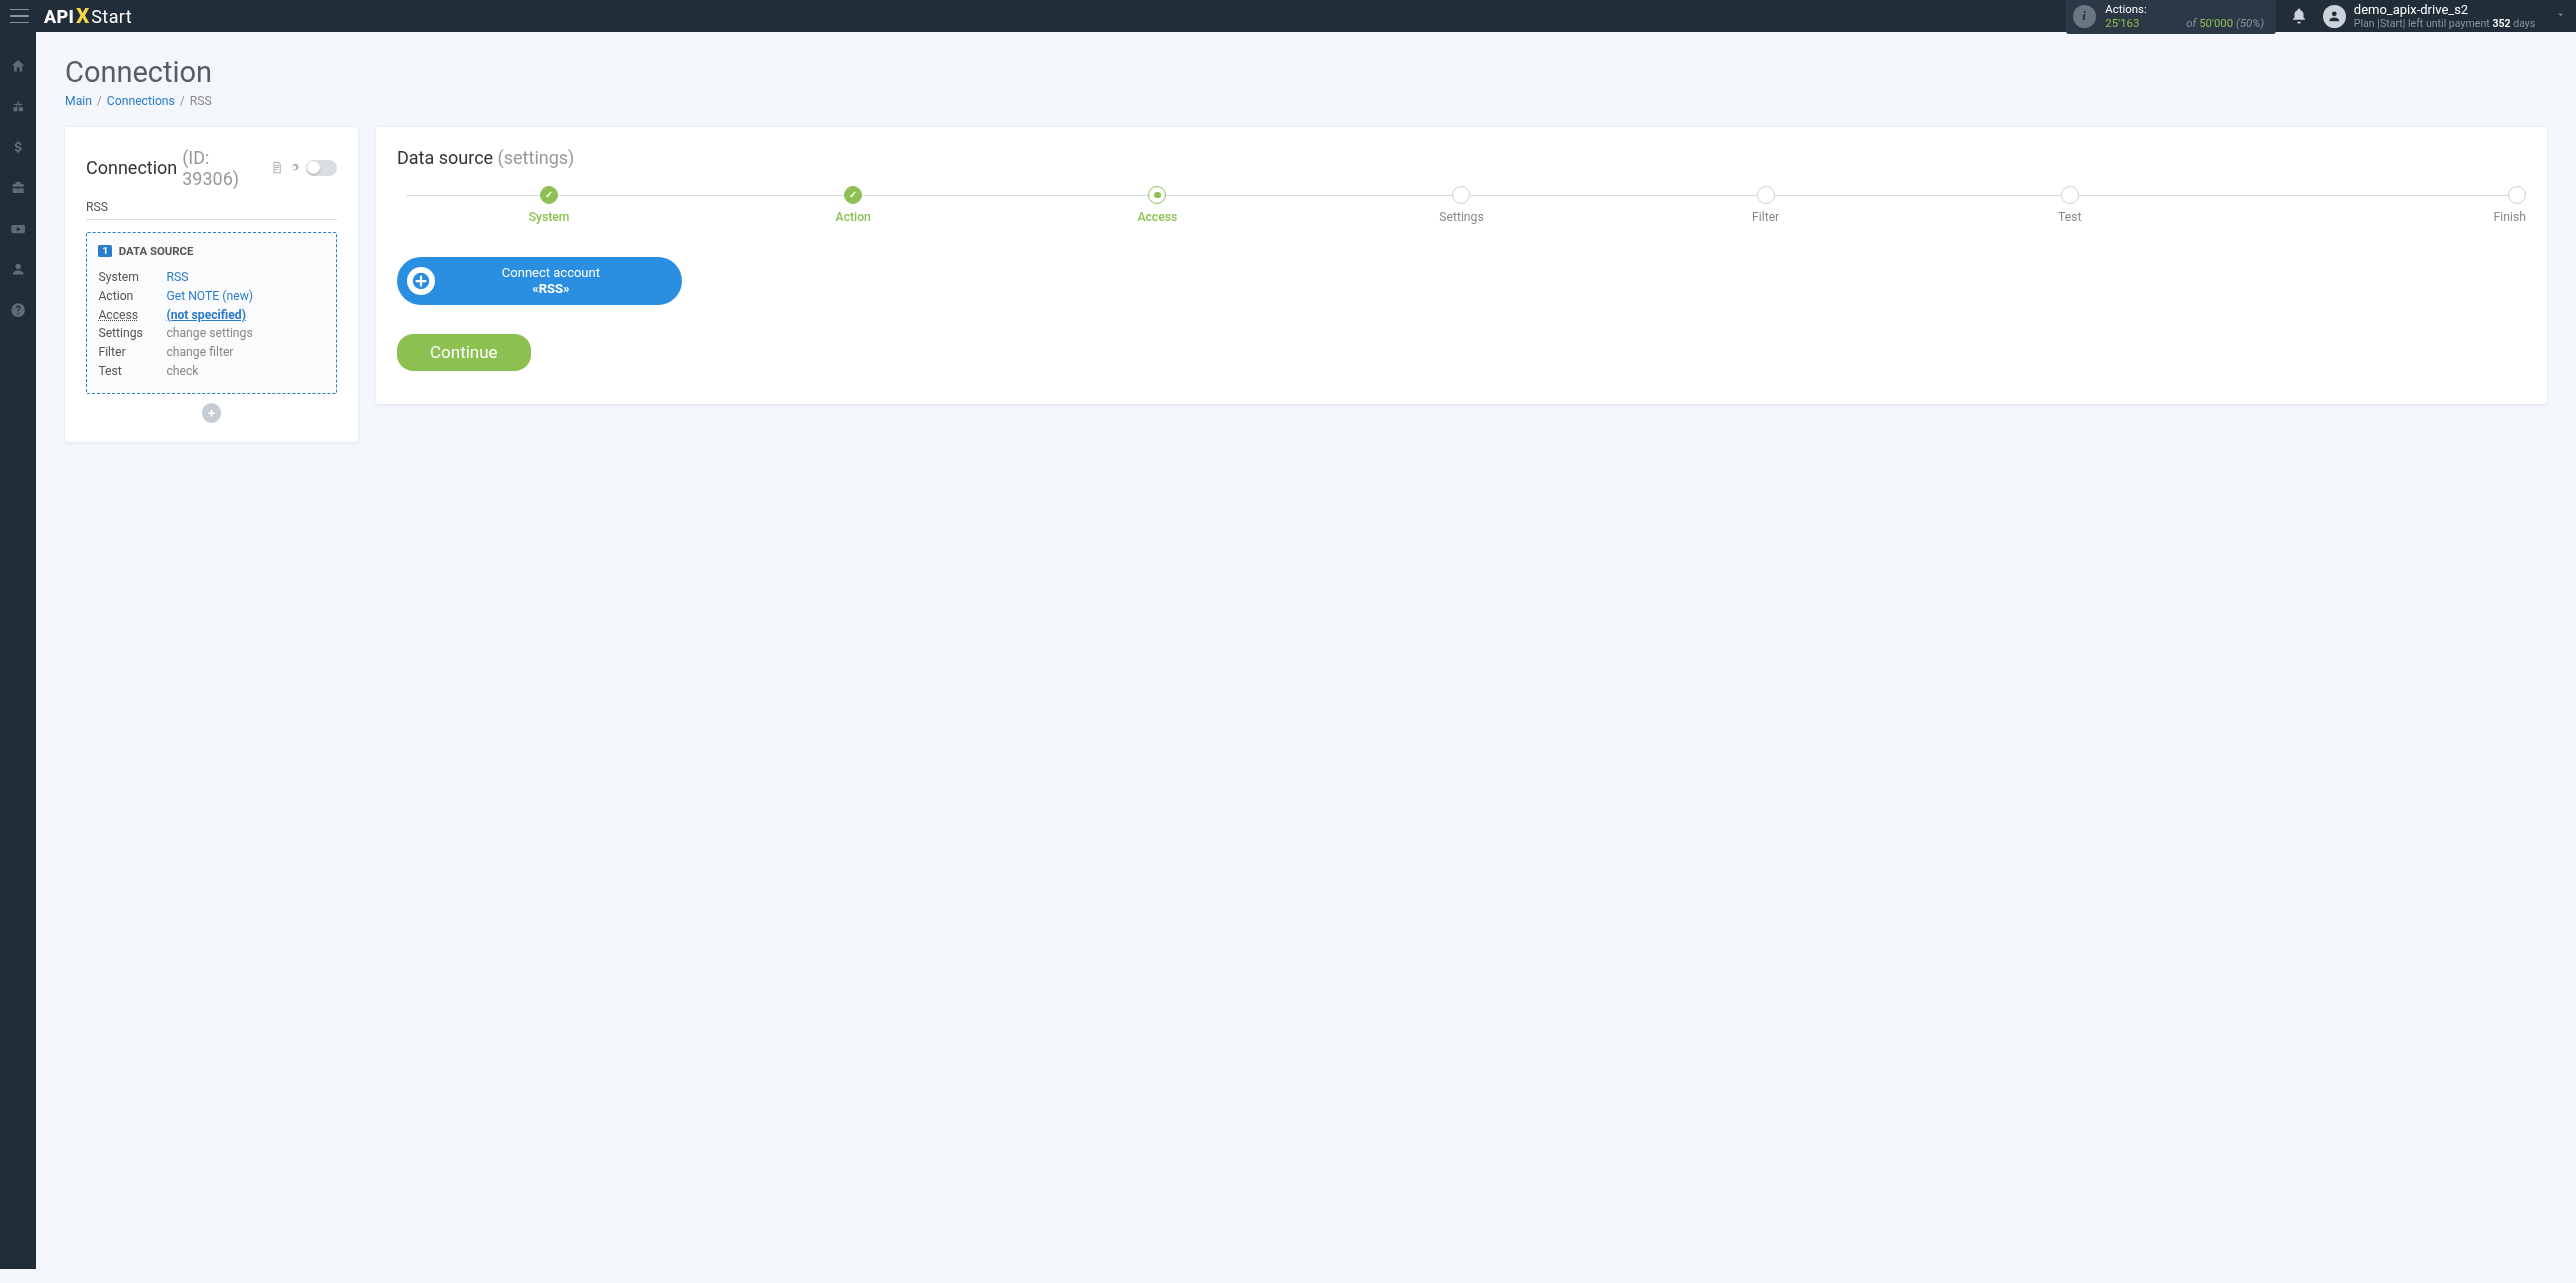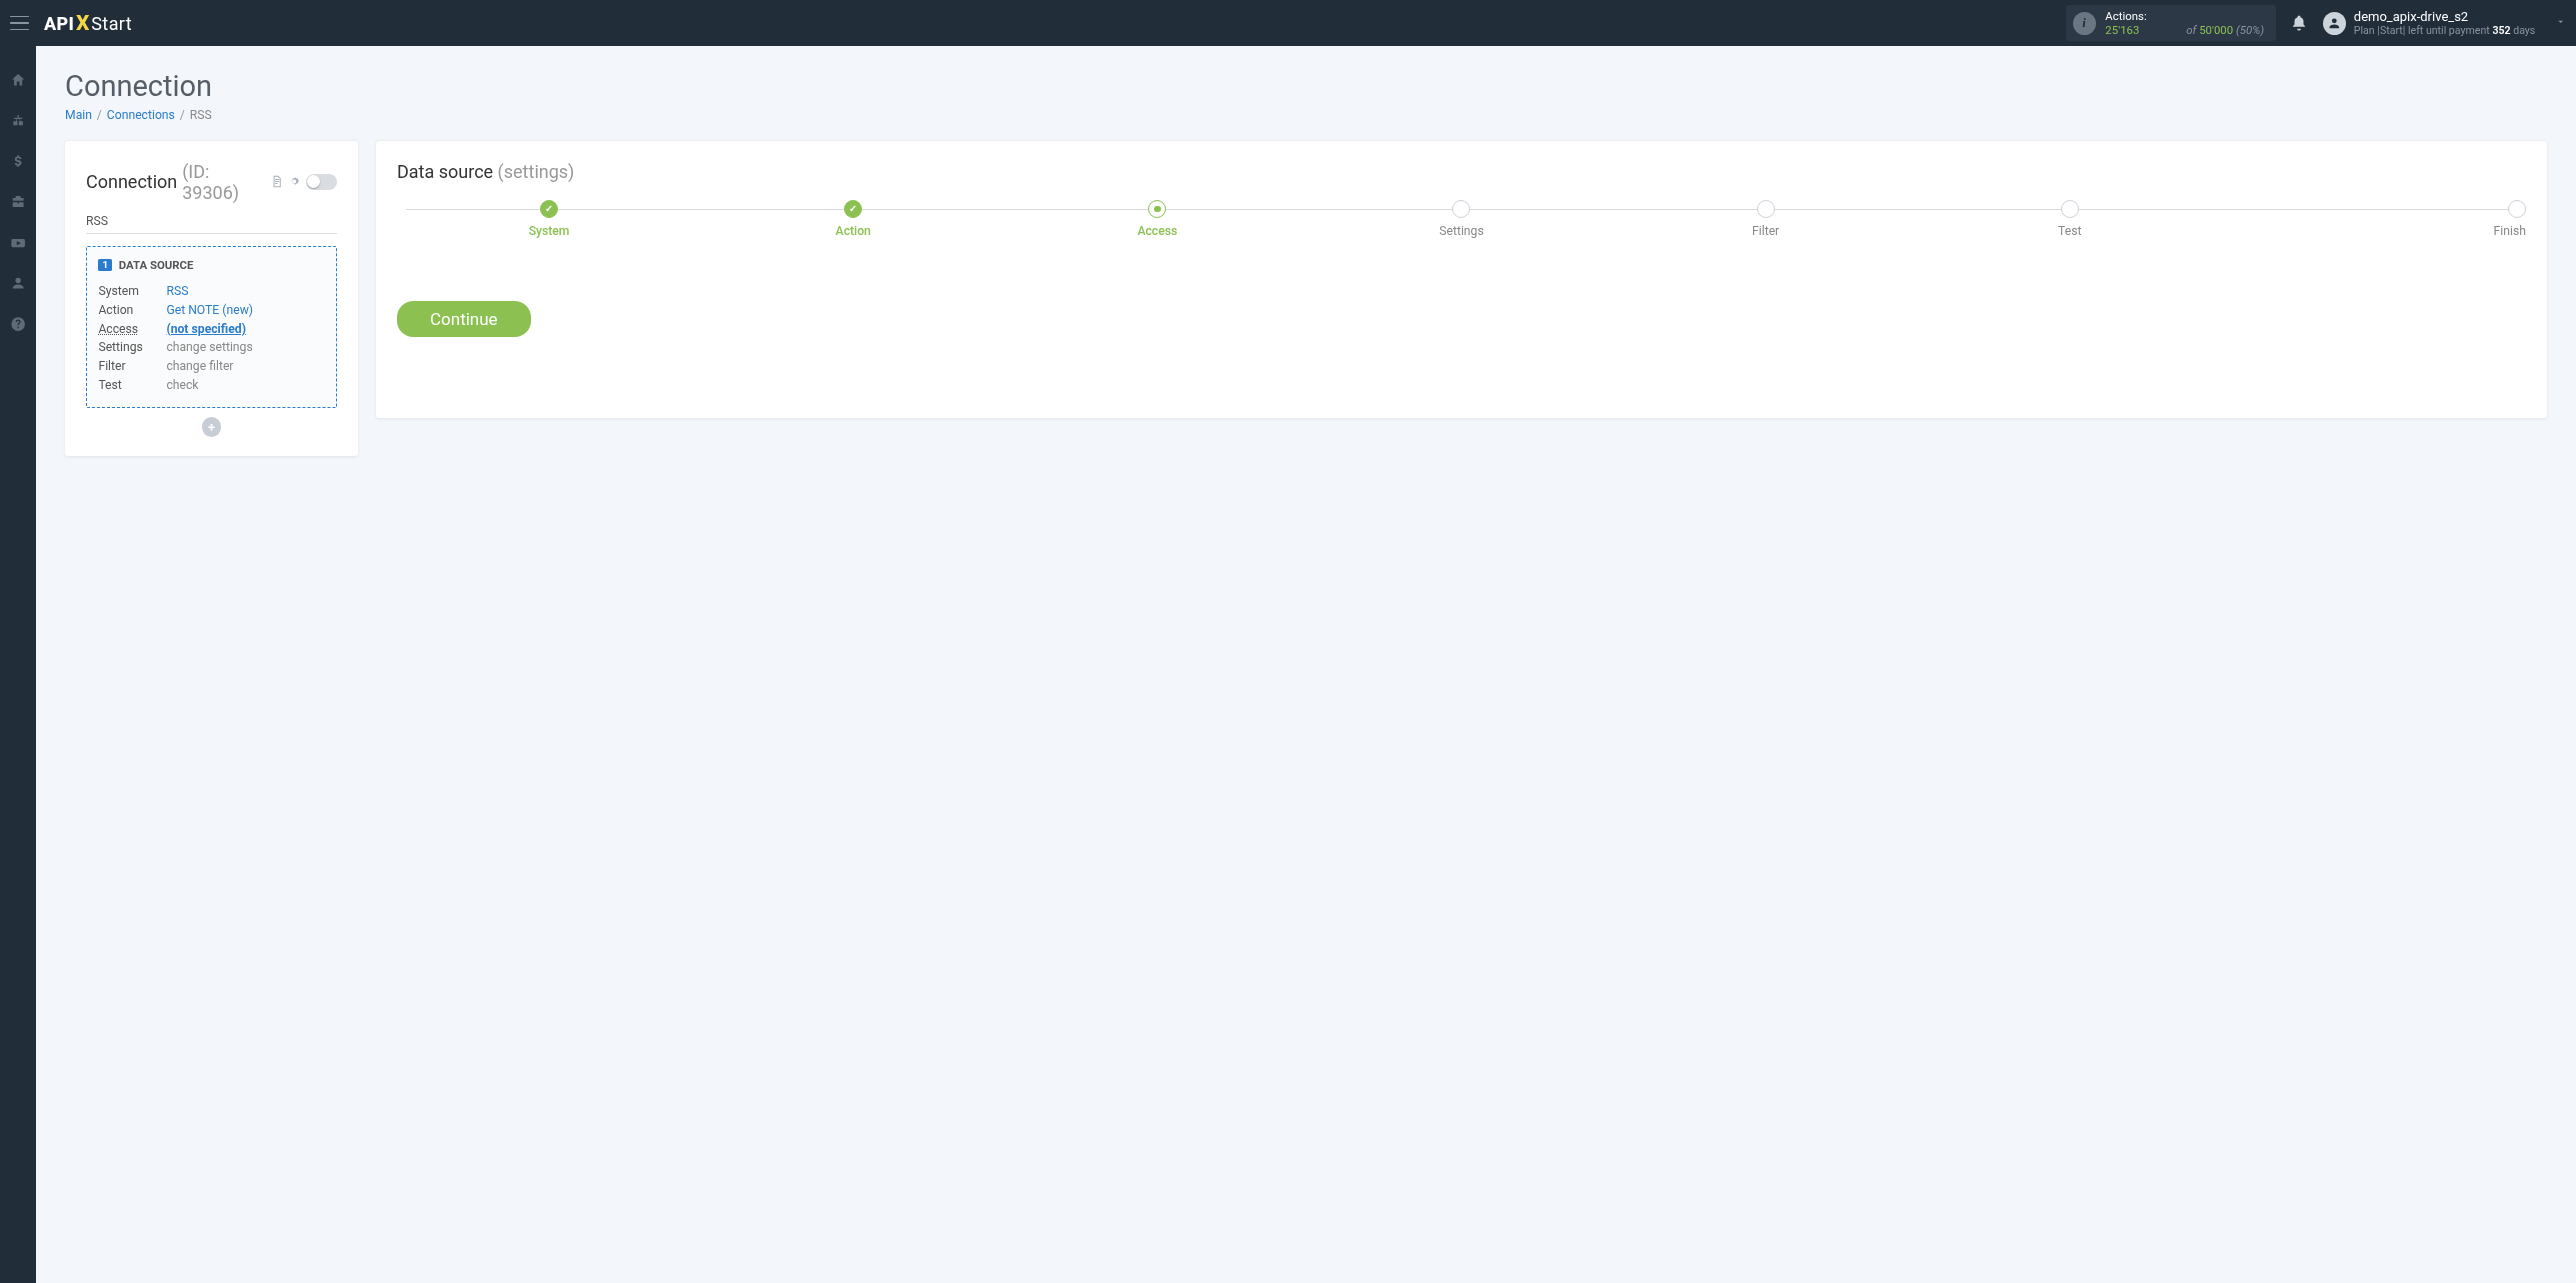--- a/index.html
+++ b/index.html
@@ -1,17 +1,17 @@
 <!DOCTYPE html>
 <html style="font-size:13px"><head>
 <meta charset="utf-8">
 <style>
 * { margin:0; padding:0; box-sizing:border-box; font-family:-apple-system,BlinkMacSystemFont,"Segoe UI",Roboto,Arial,sans-serif; }
 body { background:#f3f6fa; color:#333; }
-.topbar { background:#222d3a; height:46px; display:flex; align-items:center; padding:0 9.8px; color:#fff; position:relative; }
+.topbar { background:#222d3a; height:32px; display:flex; align-items:center; padding:0 9.8px; color:#fff; position:relative; }
 .hamburger { width:19.5px; height:14.6px; display:flex; flex-direction:column; justify-content:space-between; cursor:pointer; margin-right:14.6px; }
 .hamburger span { height:1.6px; background:#8a94a0; border-radius:0.8px; }
 .logo { font-size:18px; font-weight:700; letter-spacing:0.4px; display:flex; align-items:center; }
 .logo .api { color:#fff; font-weight:800; }
 .logo .x { color:#f5d745; font-weight:800; margin:0 1.6px; font-size:21px; }
 .logo .drive { color:#fff; font-weight:400; }
 .top-right { margin-left:auto; display:flex; align-items:center; gap:14.6px; }
 .actions-box { background:#2c3845; border-radius:3.3px; padding:3.3px 11.4px 3.3px 6.5px; display:flex; align-items:center; gap:9.8px; font-size:11.4px; }
 .actions-box .info-circle { width:23px; height:23px; background:#6b7683; border-radius:50%; color:#222d3a; display:flex; align-items:center; justify-content:center; font-weight:900; font-family:Georgia,serif; font-style:italic; font-size:13px; }
 .actions-box .ab-text { line-height:1.25; font-size:11.4px; }
@@ -246,19 +246,28 @@
           <div class="step">
               <div class="circle"></div>
               <div class="slabel">Test</div>
             </div>
           <div class="step">
               <div class="circle"></div>
               <div class="slabel">Finish</div>
             </div>
         </div>
 
+        <button class="connect-btn">
+          <span class="plus-c">
+              <svg viewBox="0 0 24 24">
+                <circle cx="12" cy="12" r="11" fill="#2a8fe0"></circle>
+                <path d="M12 6v12M6 12h12" stroke="#fff" stroke-width="3" stroke-linecap="round"></path>
+              </svg>
+            </span>
+          <span class="cb-text"><span>Connect account</span><br><span class="bold">«RSS»</span></span>
+        </button>
         <br>
         <button class="continue-btn">Continue</button>
       </div>
     </div>
   </div>
 </div>
 
 
 </body></html>

